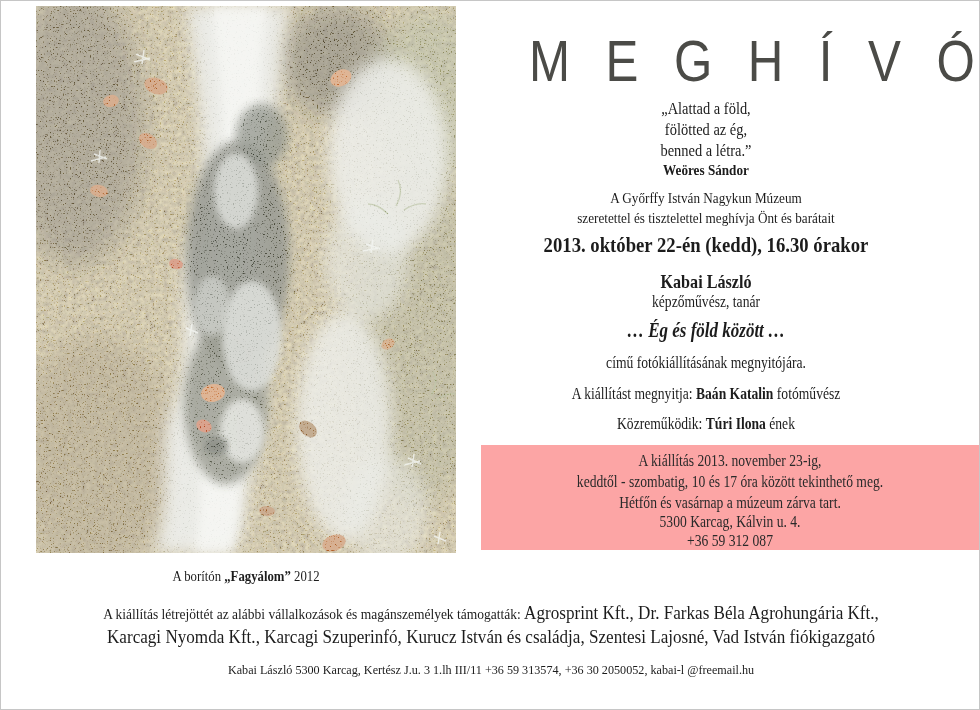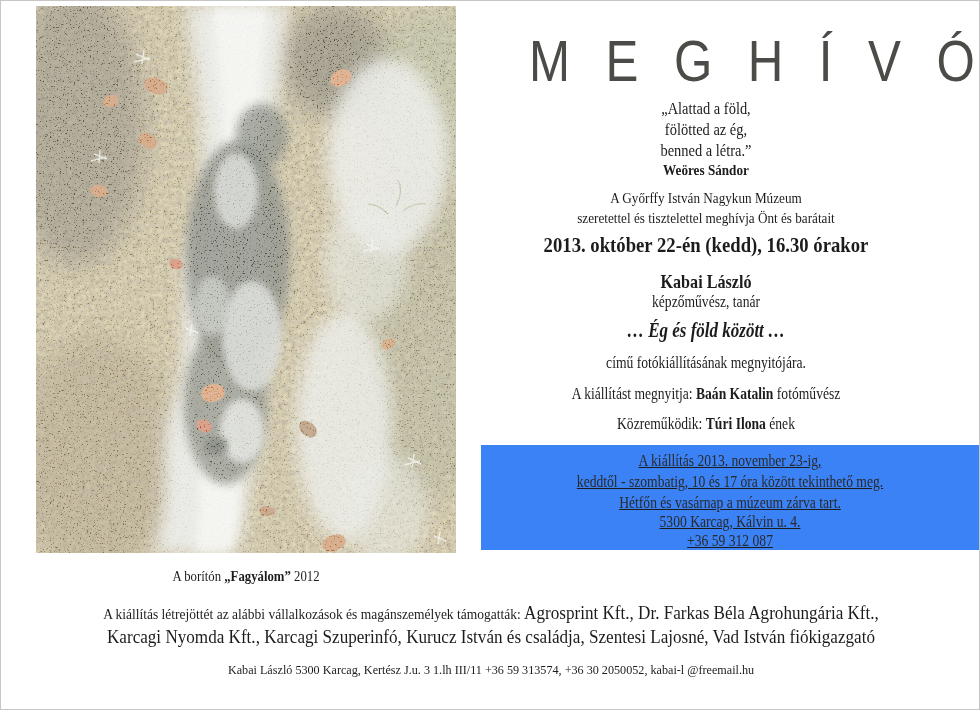--- a/index.html
+++ b/index.html
@@ -26,21 +26,21 @@
   .rc-date{top:231px;font-size:22px;font-weight:bold;}
   .rc-artist{top:270px;font-size:19px;font-weight:bold;}
   .rc-artist-title{top:292px;font-size:16px;}
   .rc-exh{top:318px;font-size:20px;font-weight:bold;font-style:italic;}
   .rc-sub{top:353px;font-size:16px;}
   .rc-opener{top:384px;font-size:16px;}
   .rc-contrib{top:414px;font-size:16px;}
   .b{font-weight:bold;}
 
   .info-box{position:absolute;left:480px;top:444px;width:498px;height:105px;
-    background:#3b82f6;text-decoration:underline;}
+    background:#fca5a5;}
   .info-inner{padding-top:5px;text-align:center;font-size:16px;color:#2a2a2a;
     transform:scaleX(0.85);transform-origin:50% 0;}
   .info-l{line-height:21px;white-space:nowrap;}
   .info-s{line-height:18.5px;white-space:nowrap;}
 
   .sponsors{position:absolute;left:20px;top:601px;width:940px;text-align:center;
     transform:scaleX(0.9);transform-origin:50% 0;}
   .sponsors .line1{line-height:21px;white-space:nowrap;}
   .sponsors .intro{font-size:15px;}
   .sponsors .names{font-size:19px;}

